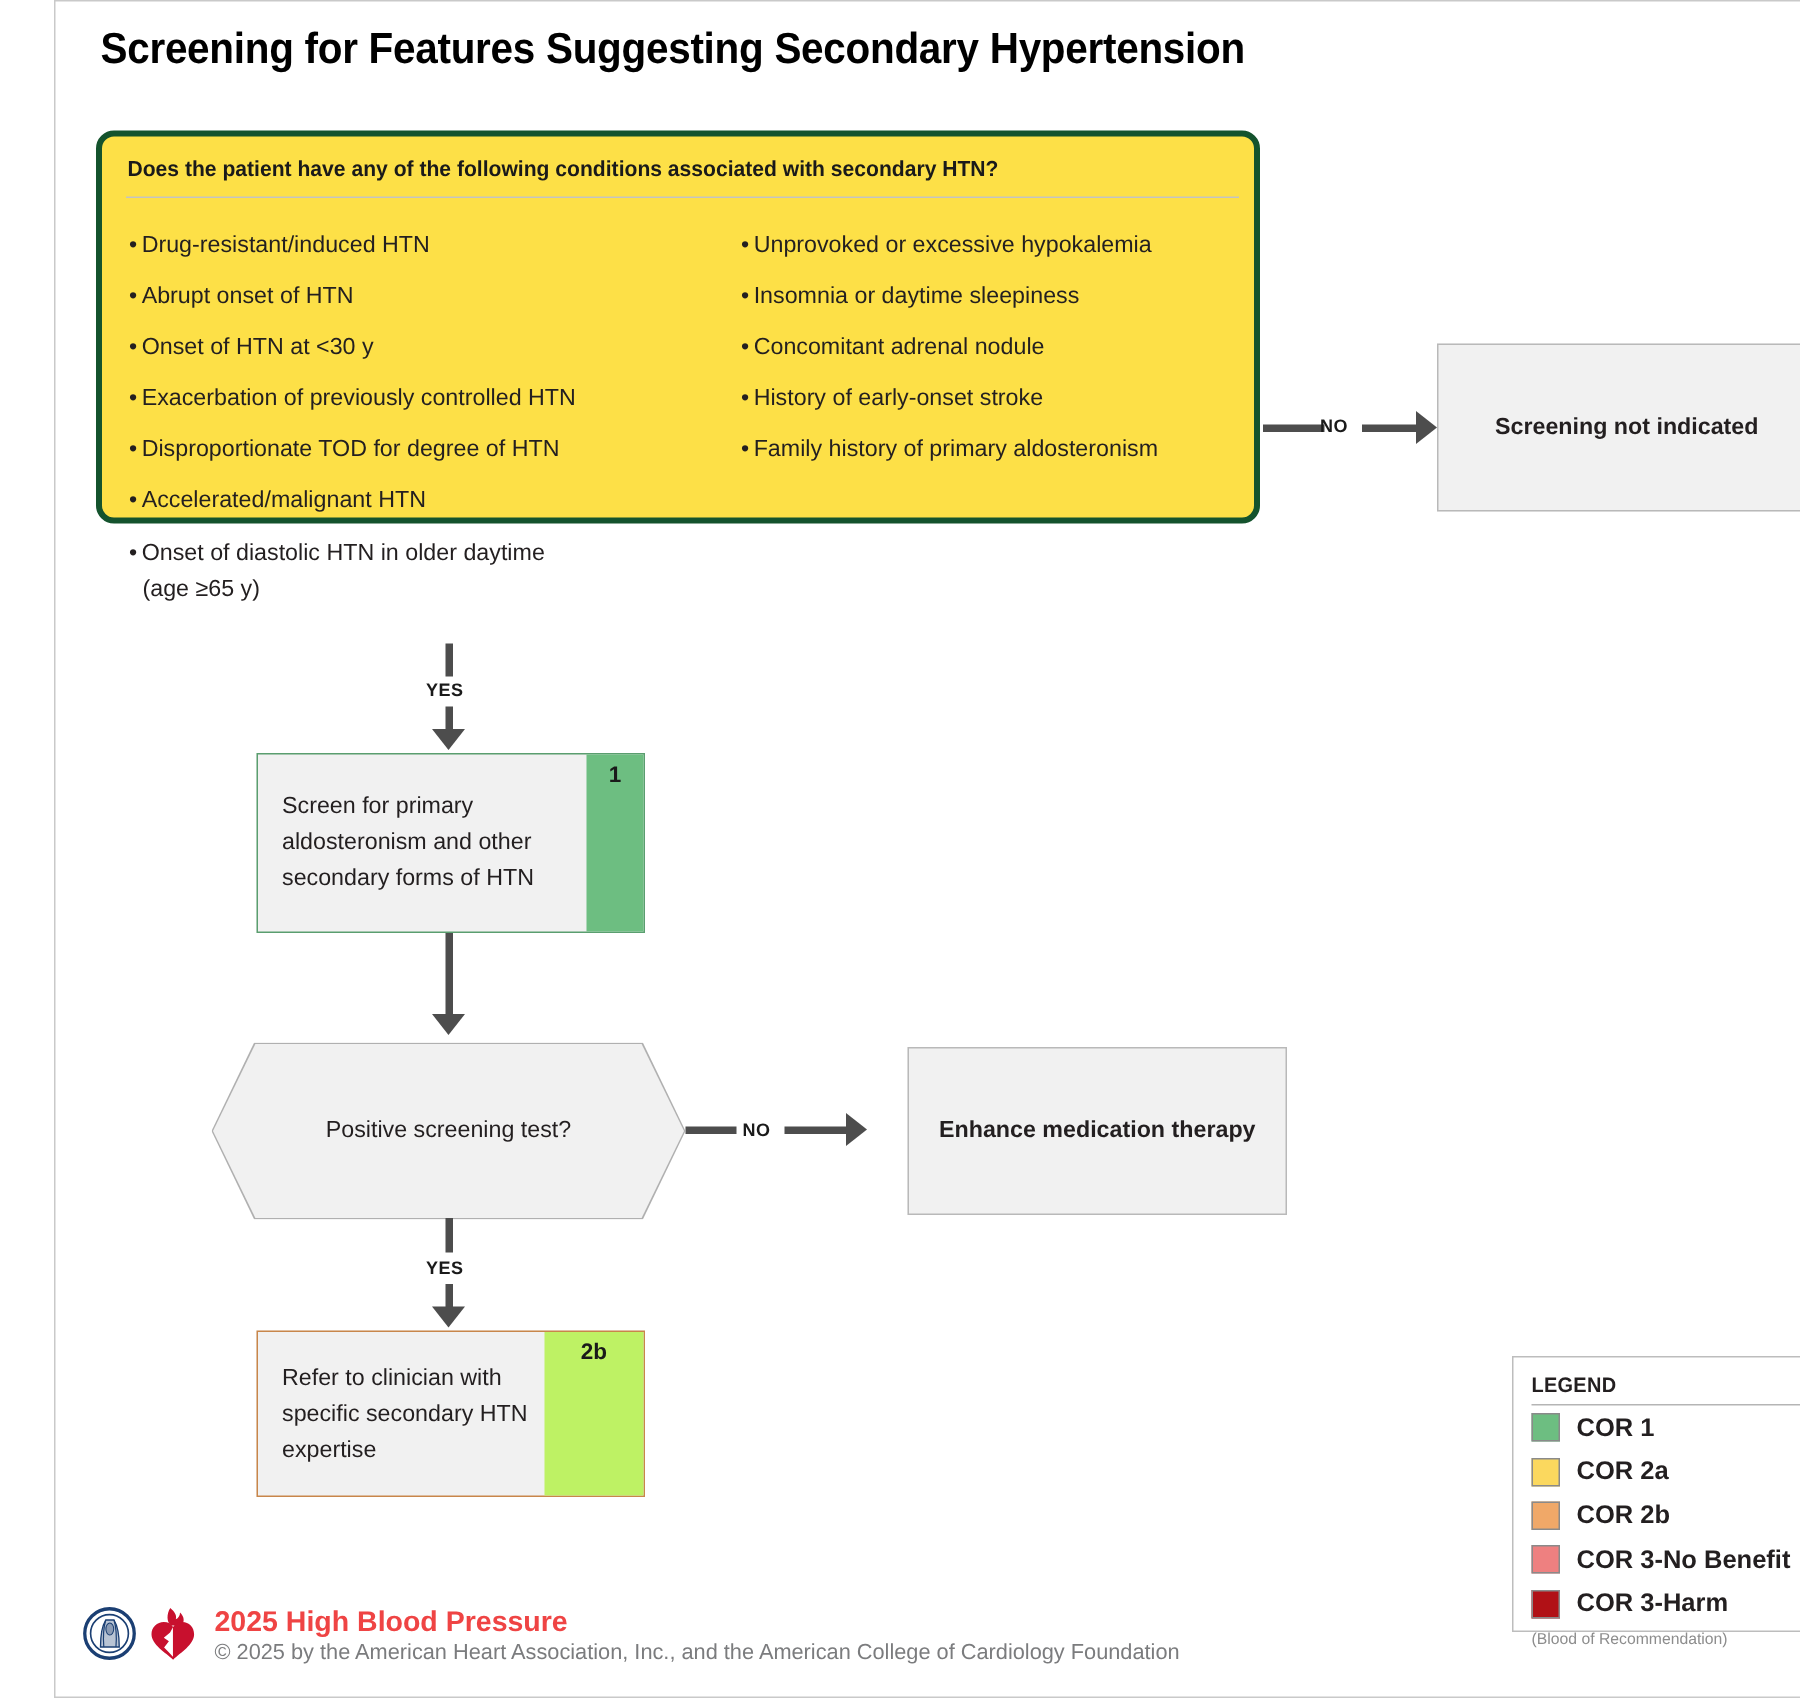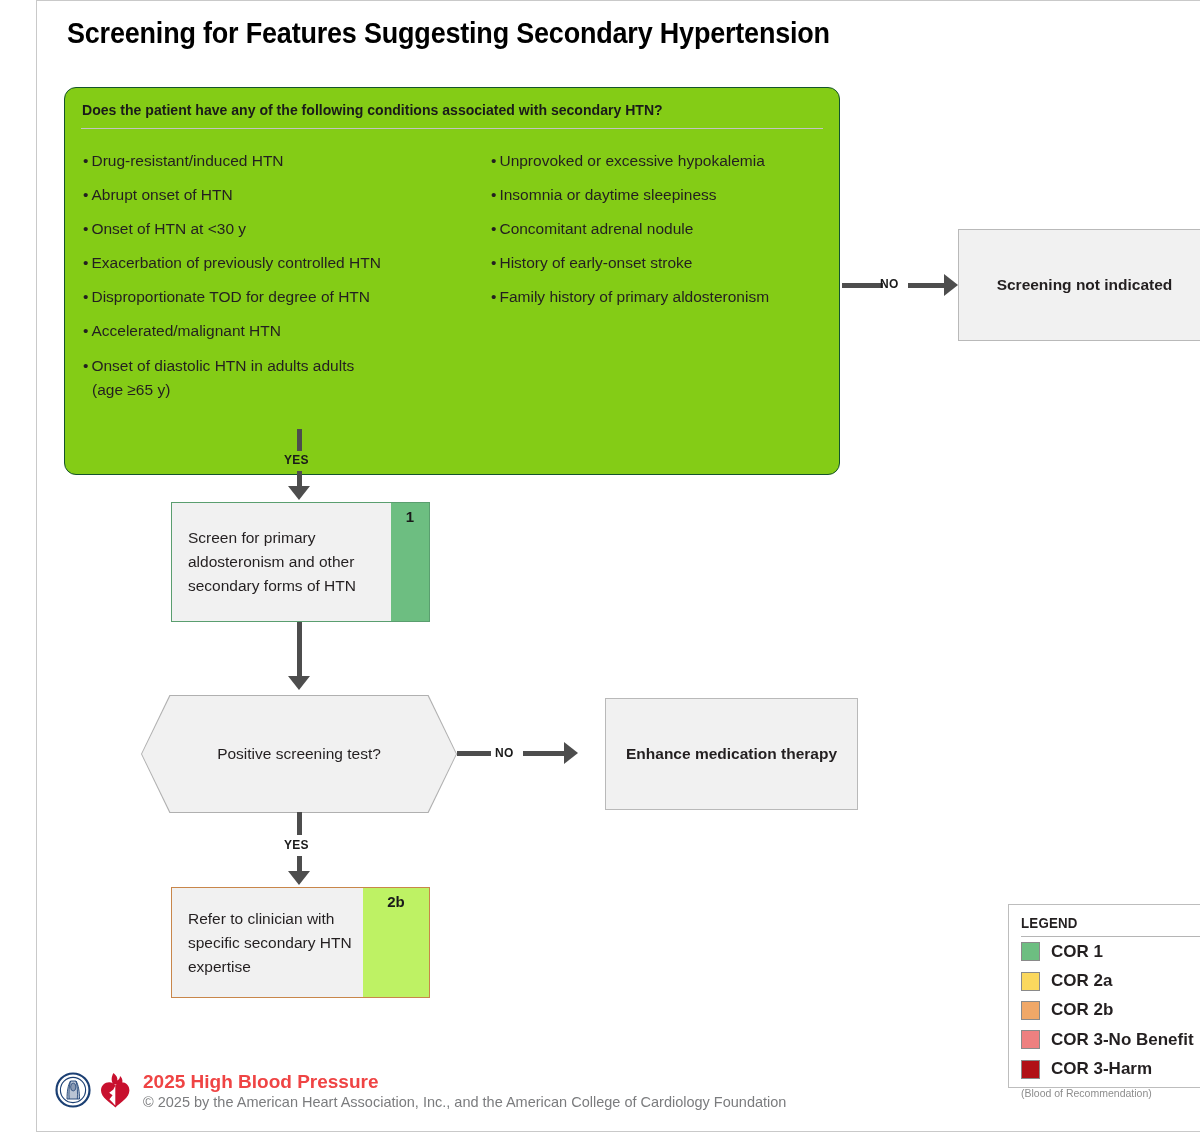--- a/index.html
+++ b/index.html
@@ -30,24 +30,24 @@
     color:#000;
     transform:scaleX(0.93);
     transform-origin:left center;
     white-space:nowrap;
   }
 
   
   .qpanel{
     position:absolute;
     left:27px; top:86px;
-    width:776px; height:388px;
-    box-sizing:border-box;
-    background:#84cc16;
-    border:1px solid #14532d;
+    width:776px; height:262px;
+    box-sizing:border-box;
+    background:#fde047;
+    border:4px solid #14532d;
     border-radius:12px;
   }
   .qhead{
     position:absolute;
     left:17px; top:14px;
     width:740px;
     font-size:14.5px;
     font-weight:bold;
     color:#1a1a1a;
     transform:scaleX(0.97);
@@ -270,21 +270,21 @@
     <div class="qhead">Does the patient have any of the following conditions associated with secondary HTN?</div>
     <div class="qdivider"></div>
     <div class="qcols">
       <div class="qcol left">
         <span class="bullet"><span class="dot">•</span><span>Drug-resistant/induced HTN</span></span>
         <span class="bullet"><span class="dot">•</span><span>Abrupt onset of HTN</span></span>
         <span class="bullet"><span class="dot">•</span><span>Onset of HTN at &lt;30 y</span></span>
         <span class="bullet"><span class="dot">•</span><span>Exacerbation of previously controlled HTN</span></span>
         <span class="bullet"><span class="dot">•</span><span>Disproportionate TOD for degree of HTN</span></span>
         <span class="bullet"><span class="dot">•</span><span>Accelerated/malignant HTN</span></span>
-        <span class="bullet wrapped"><span class="dot">•</span><span>Onset of diastolic HTN in adults adults</span><span class="cont">(age ≥65 y)</span></span>
+        <span class="bullet wrapped"><span class="dot">•</span><span>Onset of diastolic HTN in older daytime</span><span class="cont">(age ≥65 y)</span></span>
       </div>
       <div class="qcol right">
         <span class="bullet"><span class="dot">•</span><span>Unprovoked or excessive hypokalemia</span></span>
         <span class="bullet"><span class="dot">•</span><span>Insomnia or daytime sleepiness</span></span>
         <span class="bullet"><span class="dot">•</span><span>Concomitant adrenal nodule</span></span>
         <span class="bullet"><span class="dot">•</span><span>History of early-onset stroke</span></span>
         <span class="bullet"><span class="dot">•</span><span>Family history of primary aldosteronism</span></span>
       </div>
     </div>
   </div>

